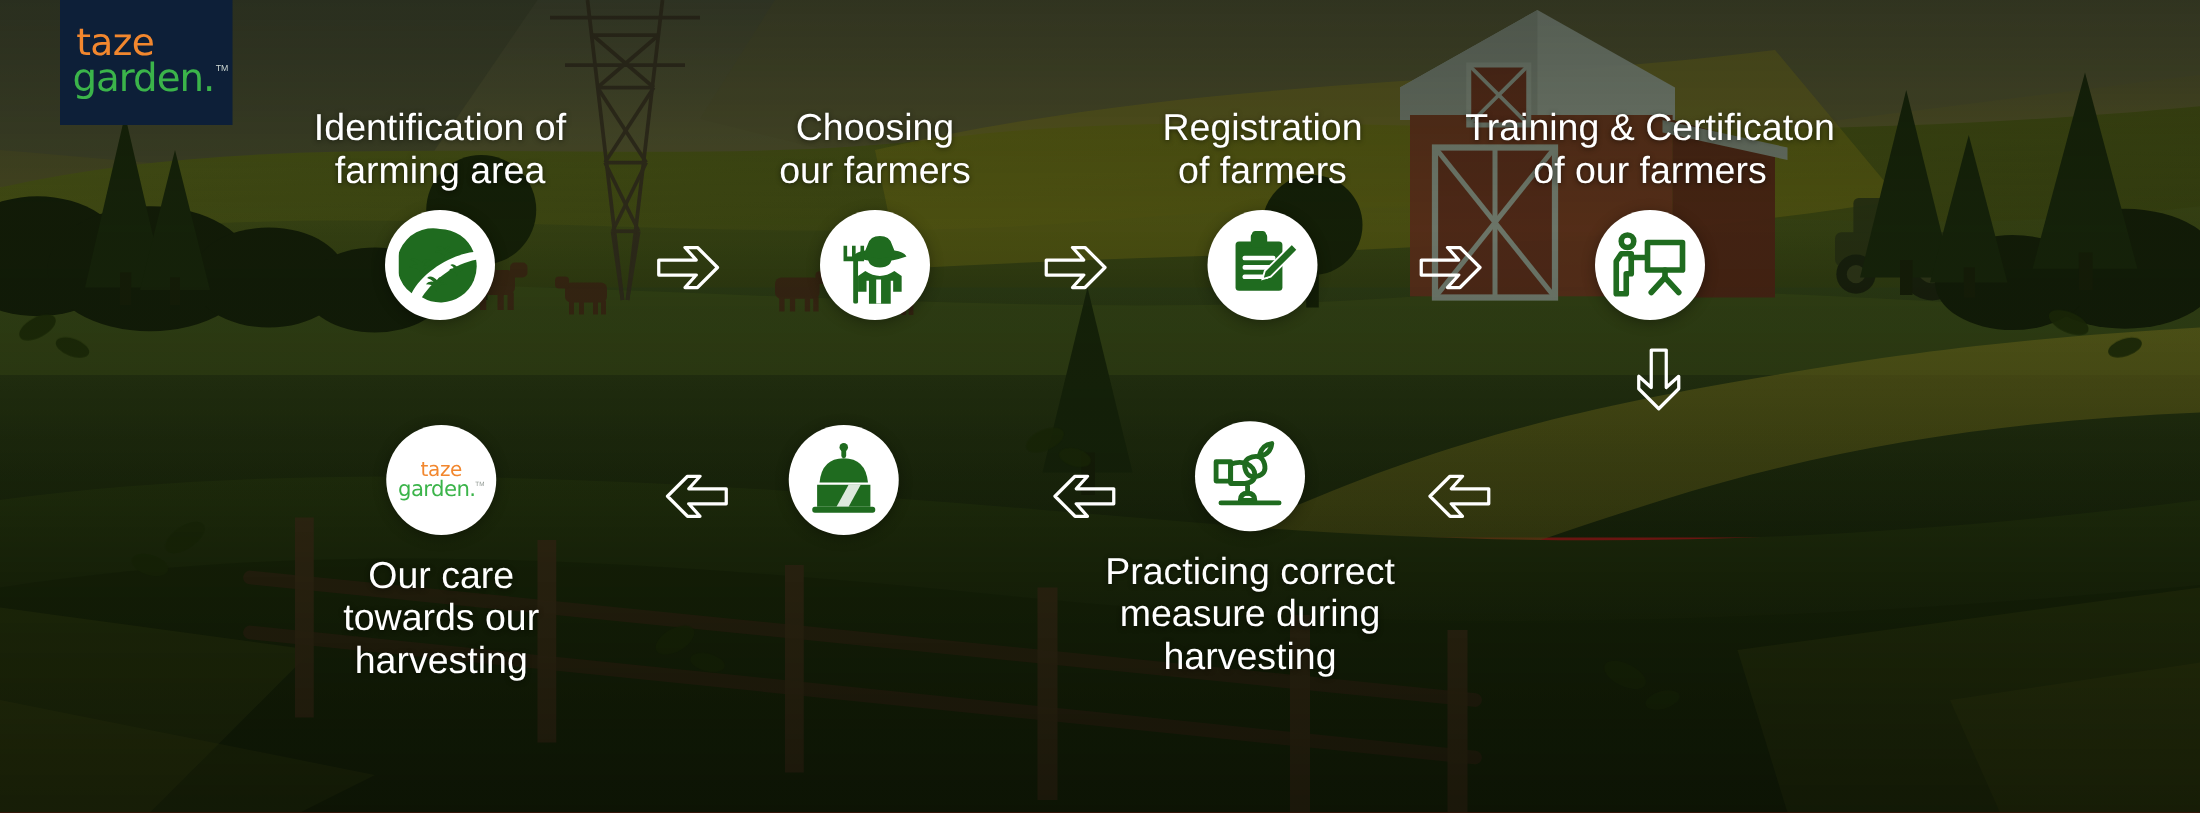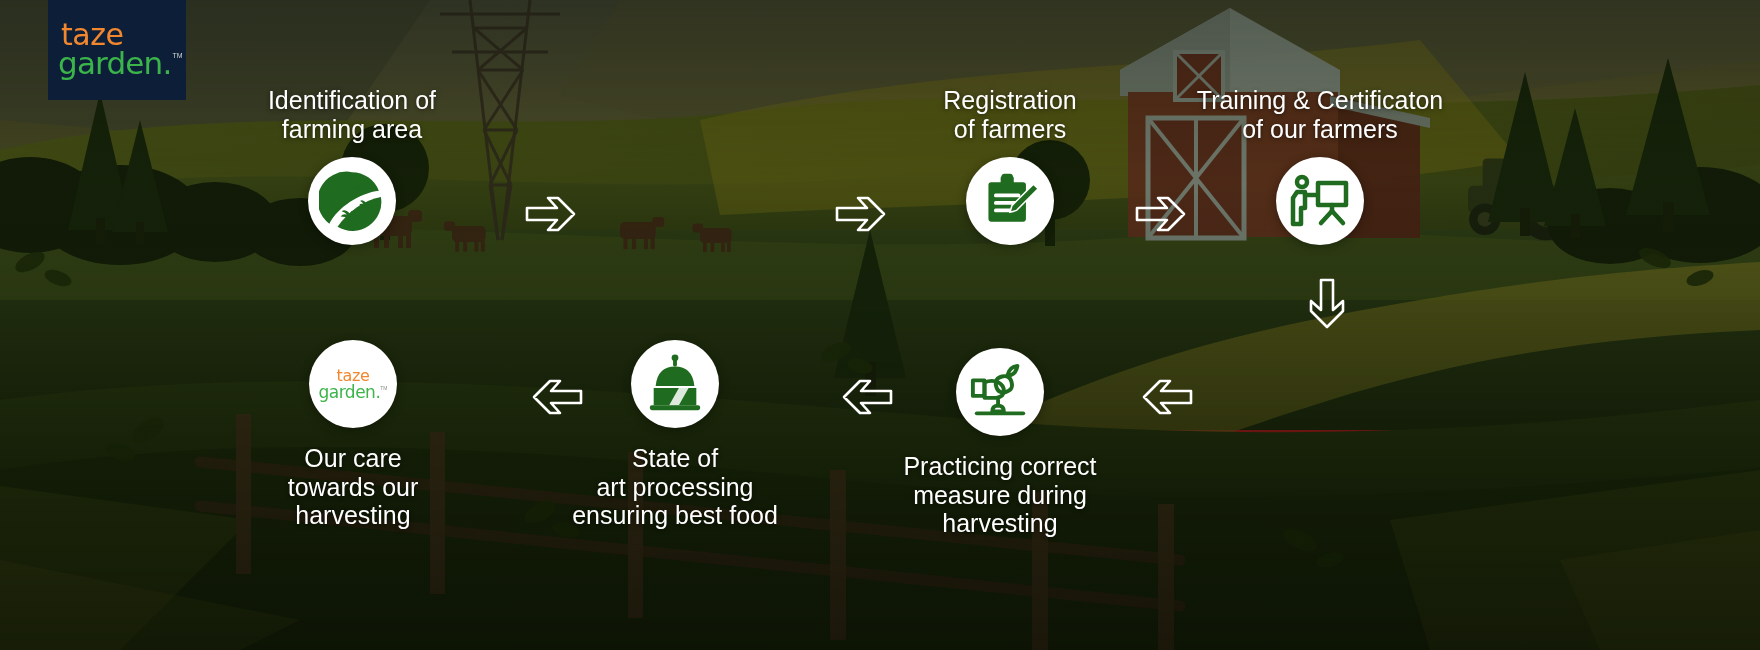--- a/index.html
+++ b/index.html
@@ -62,21 +62,21 @@
 
   
   .flow { position: absolute; inset: 0; z-index: 30; }
 
   .step {
     position: absolute;
     display: flex; flex-direction: column; align-items: center;
   }
   .step-label {
     color: #ffffff;
-    font-size: 25px;
+    font-size: 30px;
     line-height: 1.14;
     text-align: center;
     font-weight: 400;
     text-shadow: 0 1px 4px rgba(0,0,0,0.55);
     white-space: pre-line;
     font-family: "Liberation Sans", sans-serif;
   }
   .circle {
     width: 88px; height: 88px;
     border-radius: 50%;
@@ -337,20 +337,41 @@
           <g fill="#1f6b1f">
             <path d="M18 30 q-6 -5 -9 -2 q4 1 6 4 q-5 -1 -7 2 q5 0 8 2 l1 5 l2 -5 q3 -3 7 -3 q-4 -2 -7 0 q2 -4 6 -5 q-5 -2 -7 2z"></path>
             <path d="M36 20 q-4 -4 -7 -2 q3 1 4 3 q-4 -1 -5 1 q4 0 6 2 l1 4 l1 -4 q3 -2 5 -2 q-3 -2 -5 0 q2 -3 4 -4 q-4 -1 -4 2z"></path>
             <path d="M30 44 q-5 -5 -8 -2 q3 1 5 3 q-4 -1 -6 2 q5 0 7 2 l1 4 l2 -4 q3 -3 6 -2 q-3 -3 -6 -1 q2 -3 5 -4 q-5 -2 -6 2z"></path>
             <path d="M46 34 q-4 -4 -6 -2 q2 1 3 3 q-3 -1 -4 1 q3 0 5 2 l1 3 l1 -3 q2 -2 4 -2 q-2 -2 -4 0 q1 -3 3 -3 q-3 -1 -3 1z"></path>
           </g>
         </svg>
       </div>
     </div>
 
+    <div class="step top" style="left:590px; top:86px; width:220px;">
+      <div class="step-label">Choosing
+our farmers</div>
+      <div class="circle">
+        <svg width="62" height="62" viewBox="0 0 64 64" xmlns="http://www.w3.org/2000/svg">
+          <g fill="#1f6b1f">
+
+            <path d="M36 8 q8 0 10 7 l2 5 q8 1 10 5 q-11 4 -22 4 q-11 0 -22 -4 q2 -4 10 -5 l2 -5 q2 -7 10 -7 z"></path>
+
+            <path d="M26 25 q10 3 20 0 q0 9 -10 9 q-10 0 -10 -9 z"></path>
+
+            <path d="M24 37 q6 4 12 4 q6 0 12 -4 l6 4 v13 h-7 v-9 l-2 0 v20 h-18 v-20 l-2 0 v9 h-7 v-13 z"></path>
+
+            <rect x="33" y="44" width="4" height="20" fill="#ffffff"></rect>
+
+            <rect x="14" y="24" width="4" height="40" rx="1.5"></rect>
+            <path d="M6 16 h3 v9 h4 v-9 h3 v9 h4 v-9 h3 v13 h-17 z"></path>
+          </g>
+        </svg>
+      </div>
+    </div>
 
     <div class="step top" style="left:1160px; top:86px; width:320px;">
       <div class="step-label">Training &amp; Certificaton
 of our farmers</div>
       <div class="circle">
         <svg width="64" height="64" viewBox="0 0 64 64" xmlns="http://www.w3.org/2000/svg">
           <g fill="none" stroke="#1f6b1f" stroke-width="4.5" stroke-linejoin="round" stroke-linecap="round">
             <circle cx="14" cy="13" r="5"></circle>
             <path d="M9 23 h8 v16 h-4 v16 h-8 v-26 z"></path>
             <path d="M17 26 l12 0"></path>
@@ -429,26 +450,23 @@
             <rect x="30" y="6" width="4" height="8" rx="2"></rect>
             <circle cx="32" cy="5" r="3.5"></circle>
 
             <path d="M10 36 h44 v18 h-44 z"></path>
 
             <path d="M36 36 l10 0 l-10 18 l-10 0 z" fill="#ffffff" opacity="0.85"></path>
           </g>
           <rect x="6" y="54" width="52" height="5" rx="2.2" fill="#1f6b1f"></rect>
         </svg>
       </div>
-      <div class="step-label">State of
-art processing
-ensuring best food</div>
-    </div>
-
-    <div class="step bottom" style="left:880px; top:348px; width:240px;">
+    </div>
+
+    <div class="step bottom" style="left:880px; top:337px; width:240px;">
       <div class="circle">
         <svg width="62" height="62" viewBox="0 0 64 64" xmlns="http://www.w3.org/2000/svg">
           <g fill="none" stroke="#1f6b1f" stroke-width="4" stroke-linejoin="round" stroke-linecap="round">
 
             <rect x="4" y="20" width="12" height="16"></rect>
 
             <path d="M16 22 q8 -3 14 0 q6 3 6 9 q0 6 -8 7 l-12 0 z"></path>
 
             <path d="M34 16 q8 -2 10 6 q2 8 -6 10 q-8 2 -10 -6 q-2 -8 6 -10 z"></path>
 

